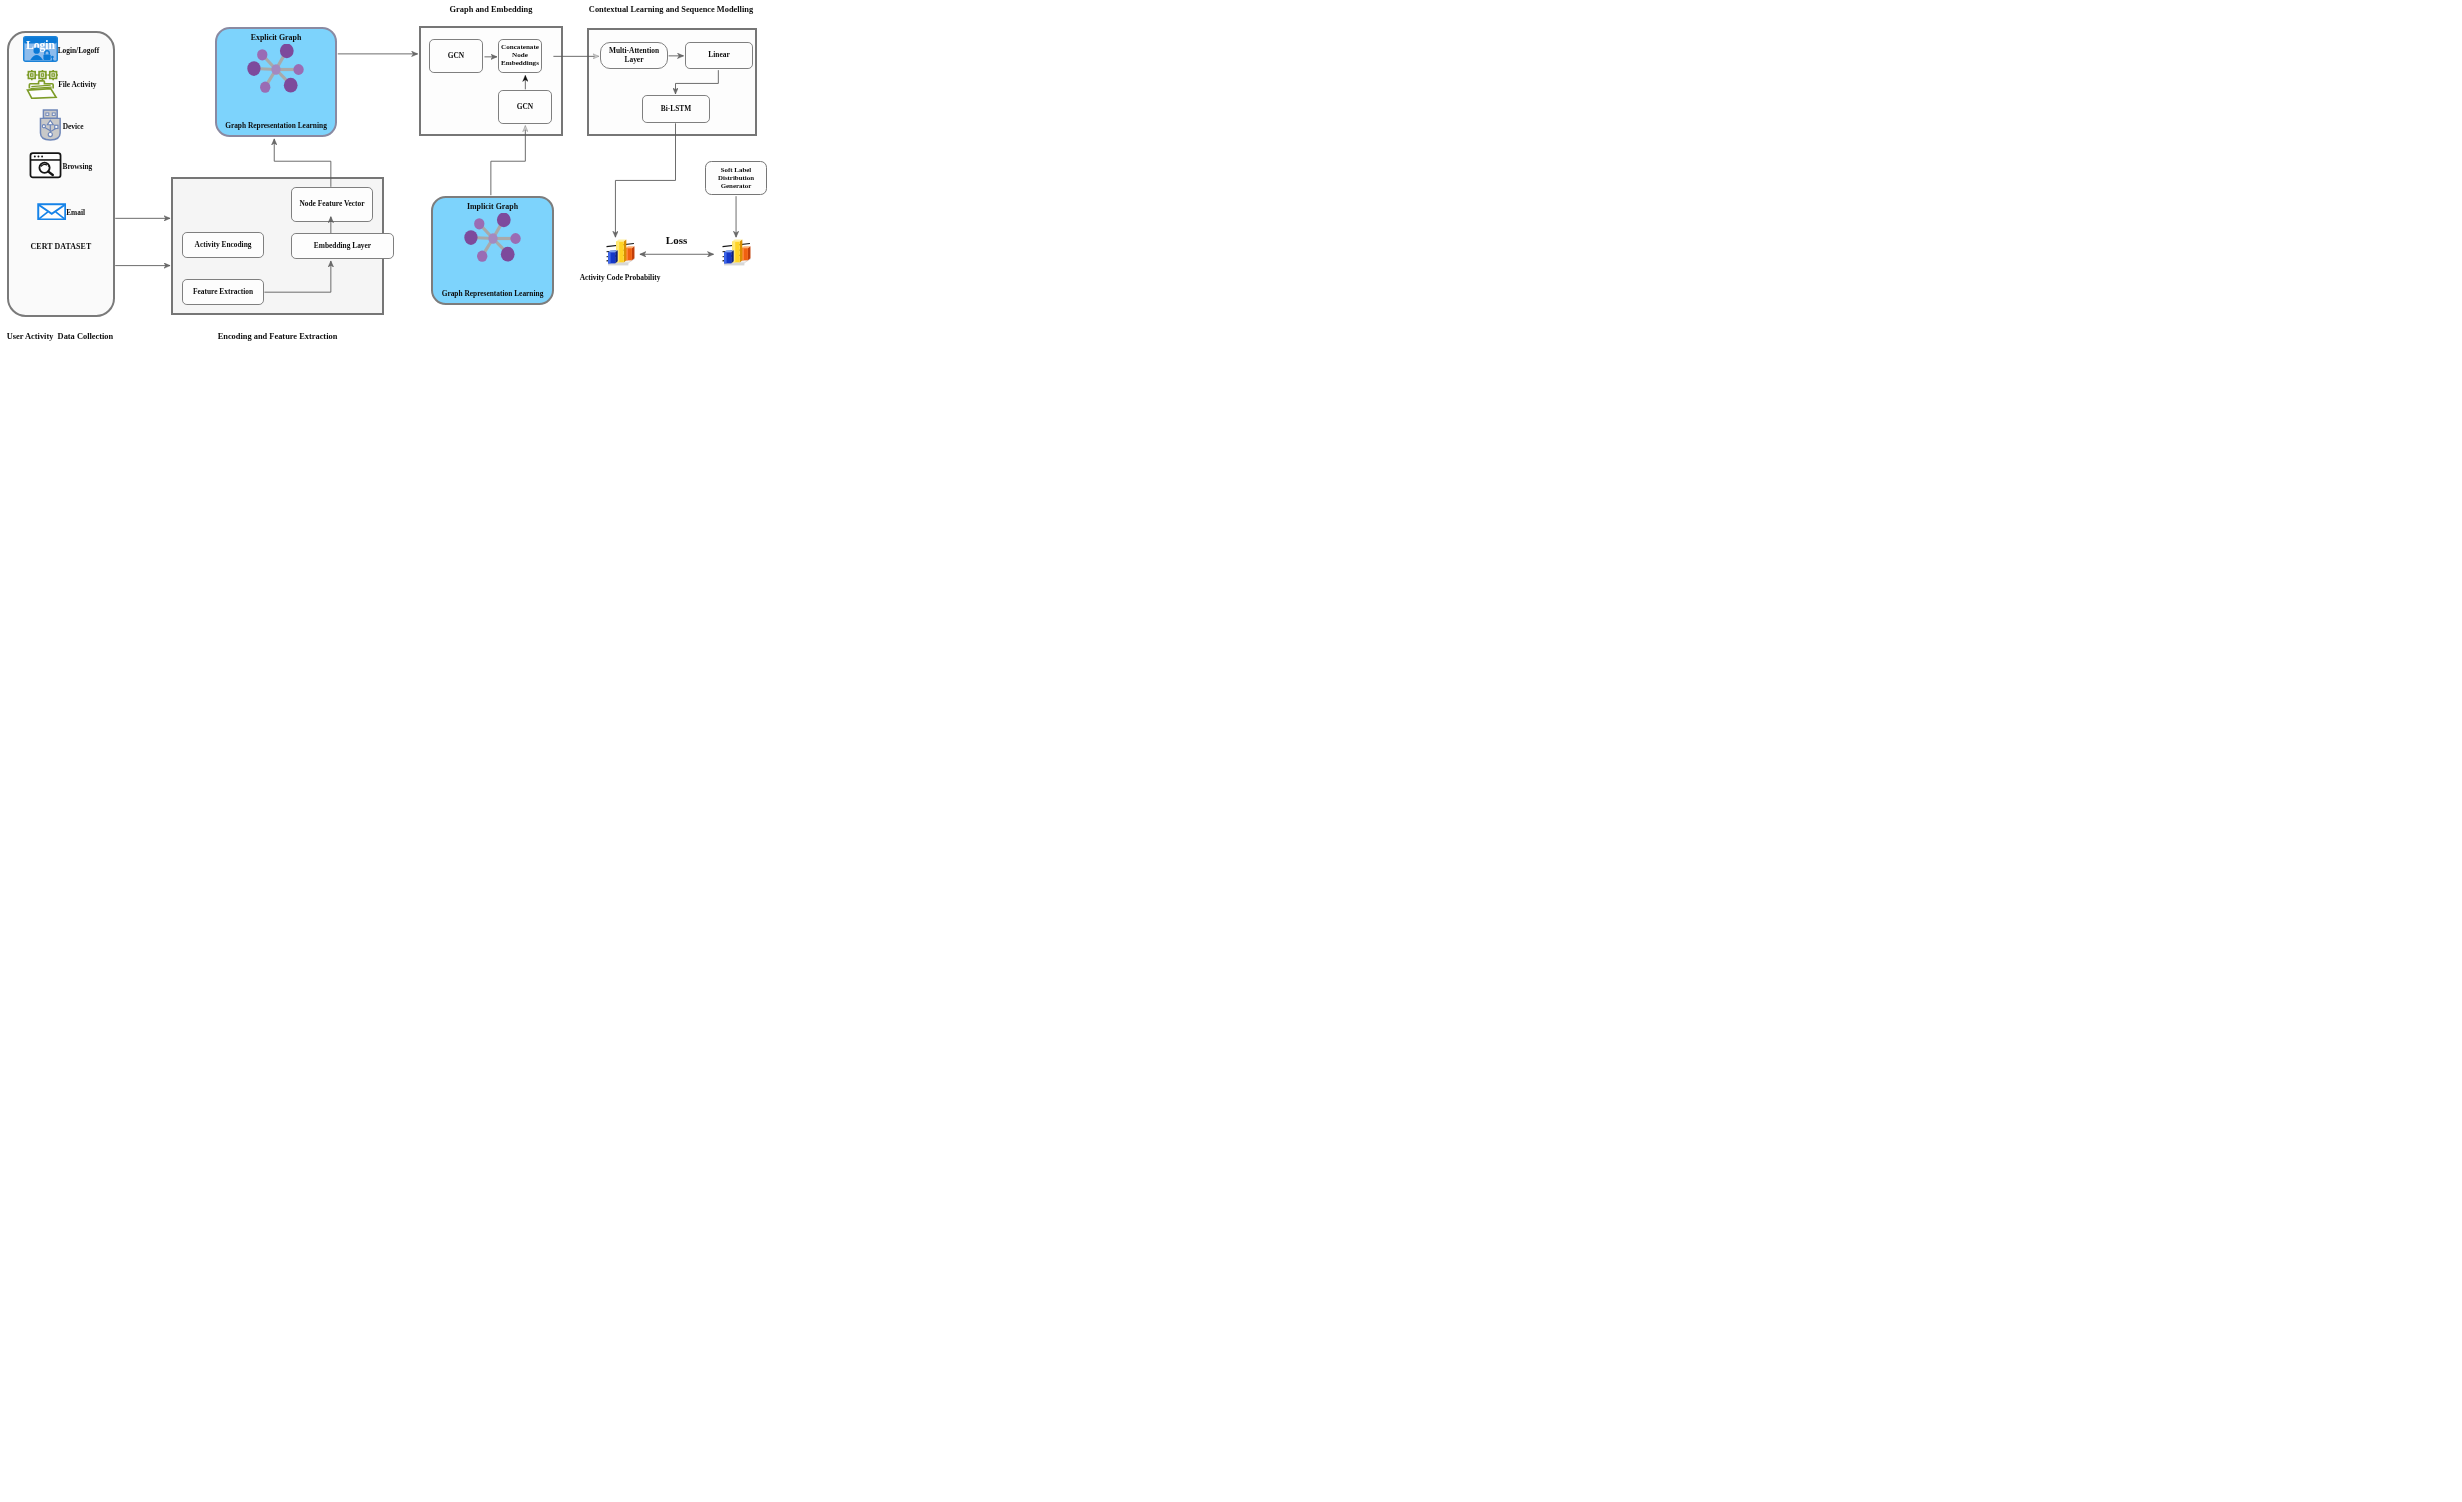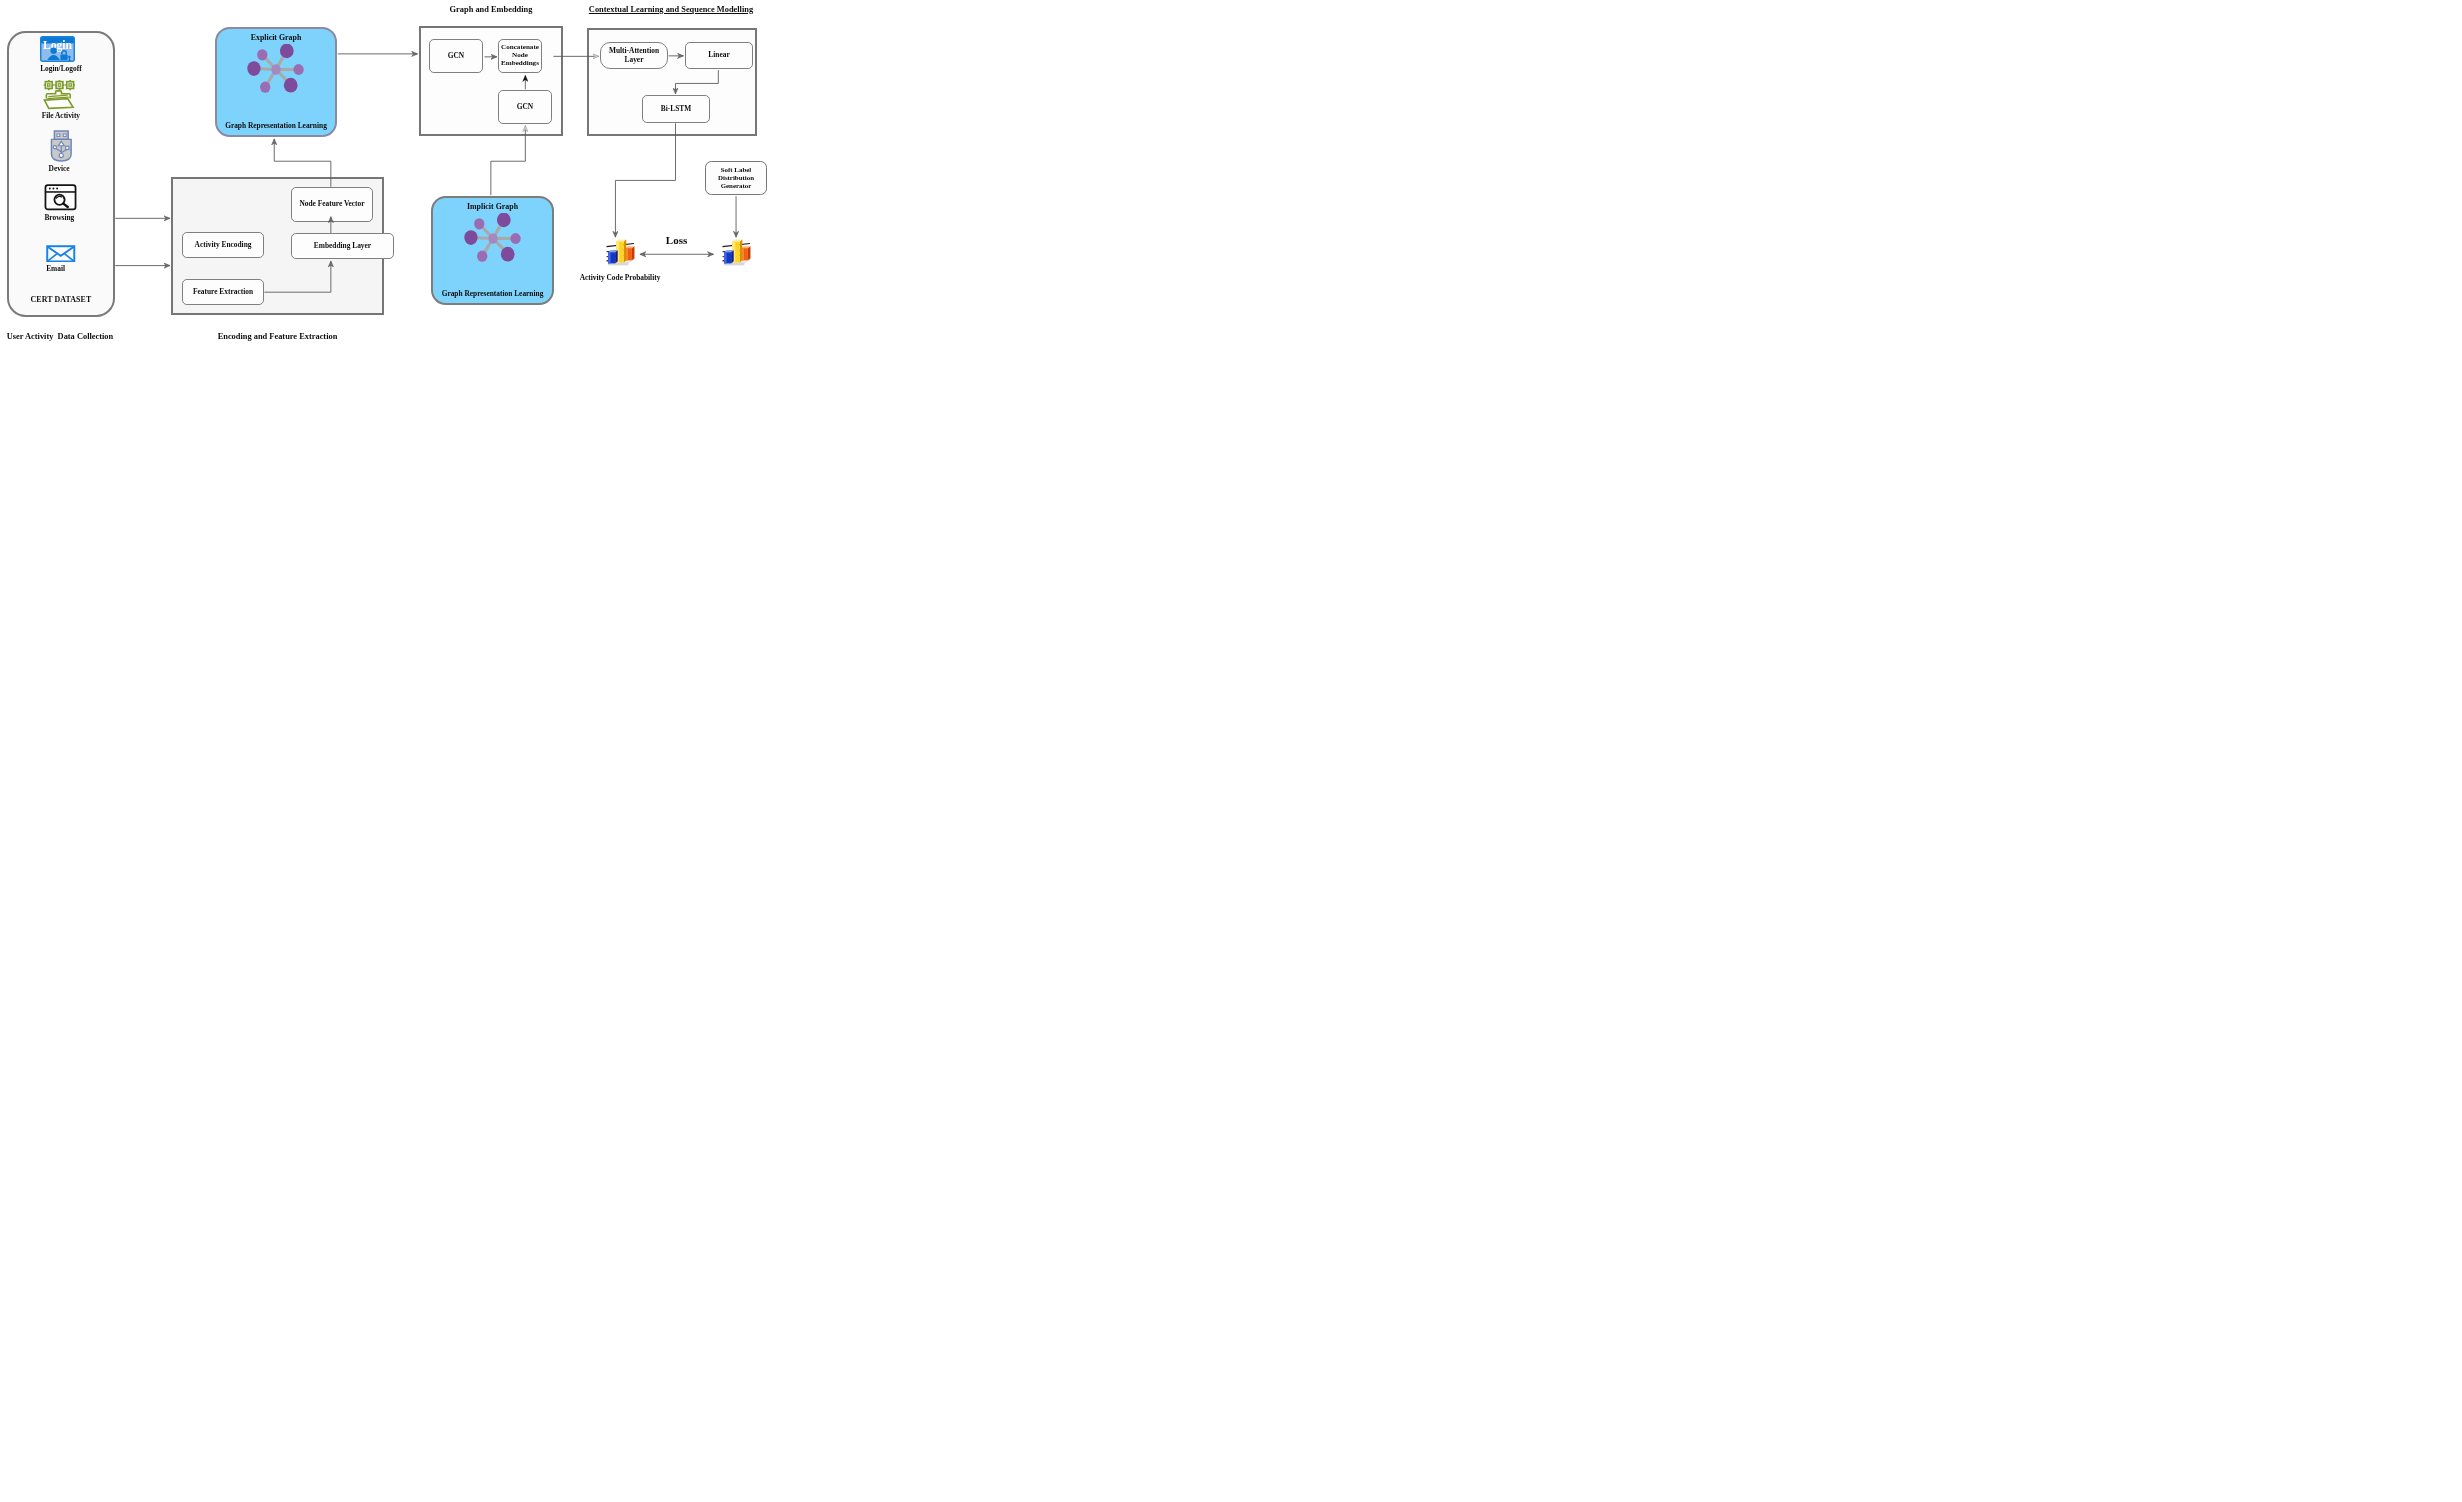--- a/index.html
+++ b/index.html
@@ -36,32 +36,32 @@
   .gcn2{left:498px;top:90px;width:54px;height:34px;}
   .mal{left:600px;top:42px;width:68px;height:27px;border-radius:10px;}
   .linear{left:685px;top:42px;width:68px;height:27px;}
   .bilstm{left:642px;top:95px;width:68px;height:27.6px;}
   .softlabel{left:705px;top:161px;width:62px;height:34px;border:1.2px solid #767676;border-radius:6.4px;font-size:6.9px;}
 
   
   .panel{position:absolute;left:6.9px;top:30.5px;width:108px;height:286px;box-sizing:border-box;
          border:2.5px solid #7a7a7a;border-radius:18.7px;background:#fafafa;z-index:2;
          display:flex;flex-direction:column;align-items:center;padding-top:3.4px;}
-  .pitem{display:flex;flex-direction:column;}
+  .pitem{display:flex;flex-direction:row;align-items:center;}
   .plabel{font-size:7.4px;margin-top:1.5px;}
   .dataset{font-size:7.9px;margin-top:21.7px;letter-spacing:0.1px;}
   .m1{margin-top:0.5px}.m2{margin-top:6.4px}.m3{margin-top:9.8px}.m4{margin-top:9.8px}.m5{margin-top:22.7px}
 
   
   .caption{position:absolute;top:332px;font-size:8.4px;text-align:center;z-index:2;}
   .cap-left{left:1px;width:118px;white-space:pre;}
   .cap-enc{left:171px;width:213px;}
   .sectitle{position:absolute;top:4.9px;font-size:8.4px;text-align:center;z-index:2;}
   .t-ge{left:419px;width:144px;}
-  .t-ctx{left:581px;width:180px;text-decoration:underline;}
+  .t-ctx{left:581px;width:180px;}
 
   
   .baricon{position:absolute;width:31.5px;height:31.5px;z-index:3;}
   .bar-left{left:605px;top:238px;}
   .bar-right{left:721px;top:238px;}
   .loss{position:absolute;left:657px;top:234px;width:39px;text-align:center;font-size:11px;z-index:3;}
   .acp{position:absolute;left:579px;top:274px;width:82px;text-align:center;font-size:7.4px;line-height:1.18;z-index:3;}
 </style>
 </head>
 <body>

